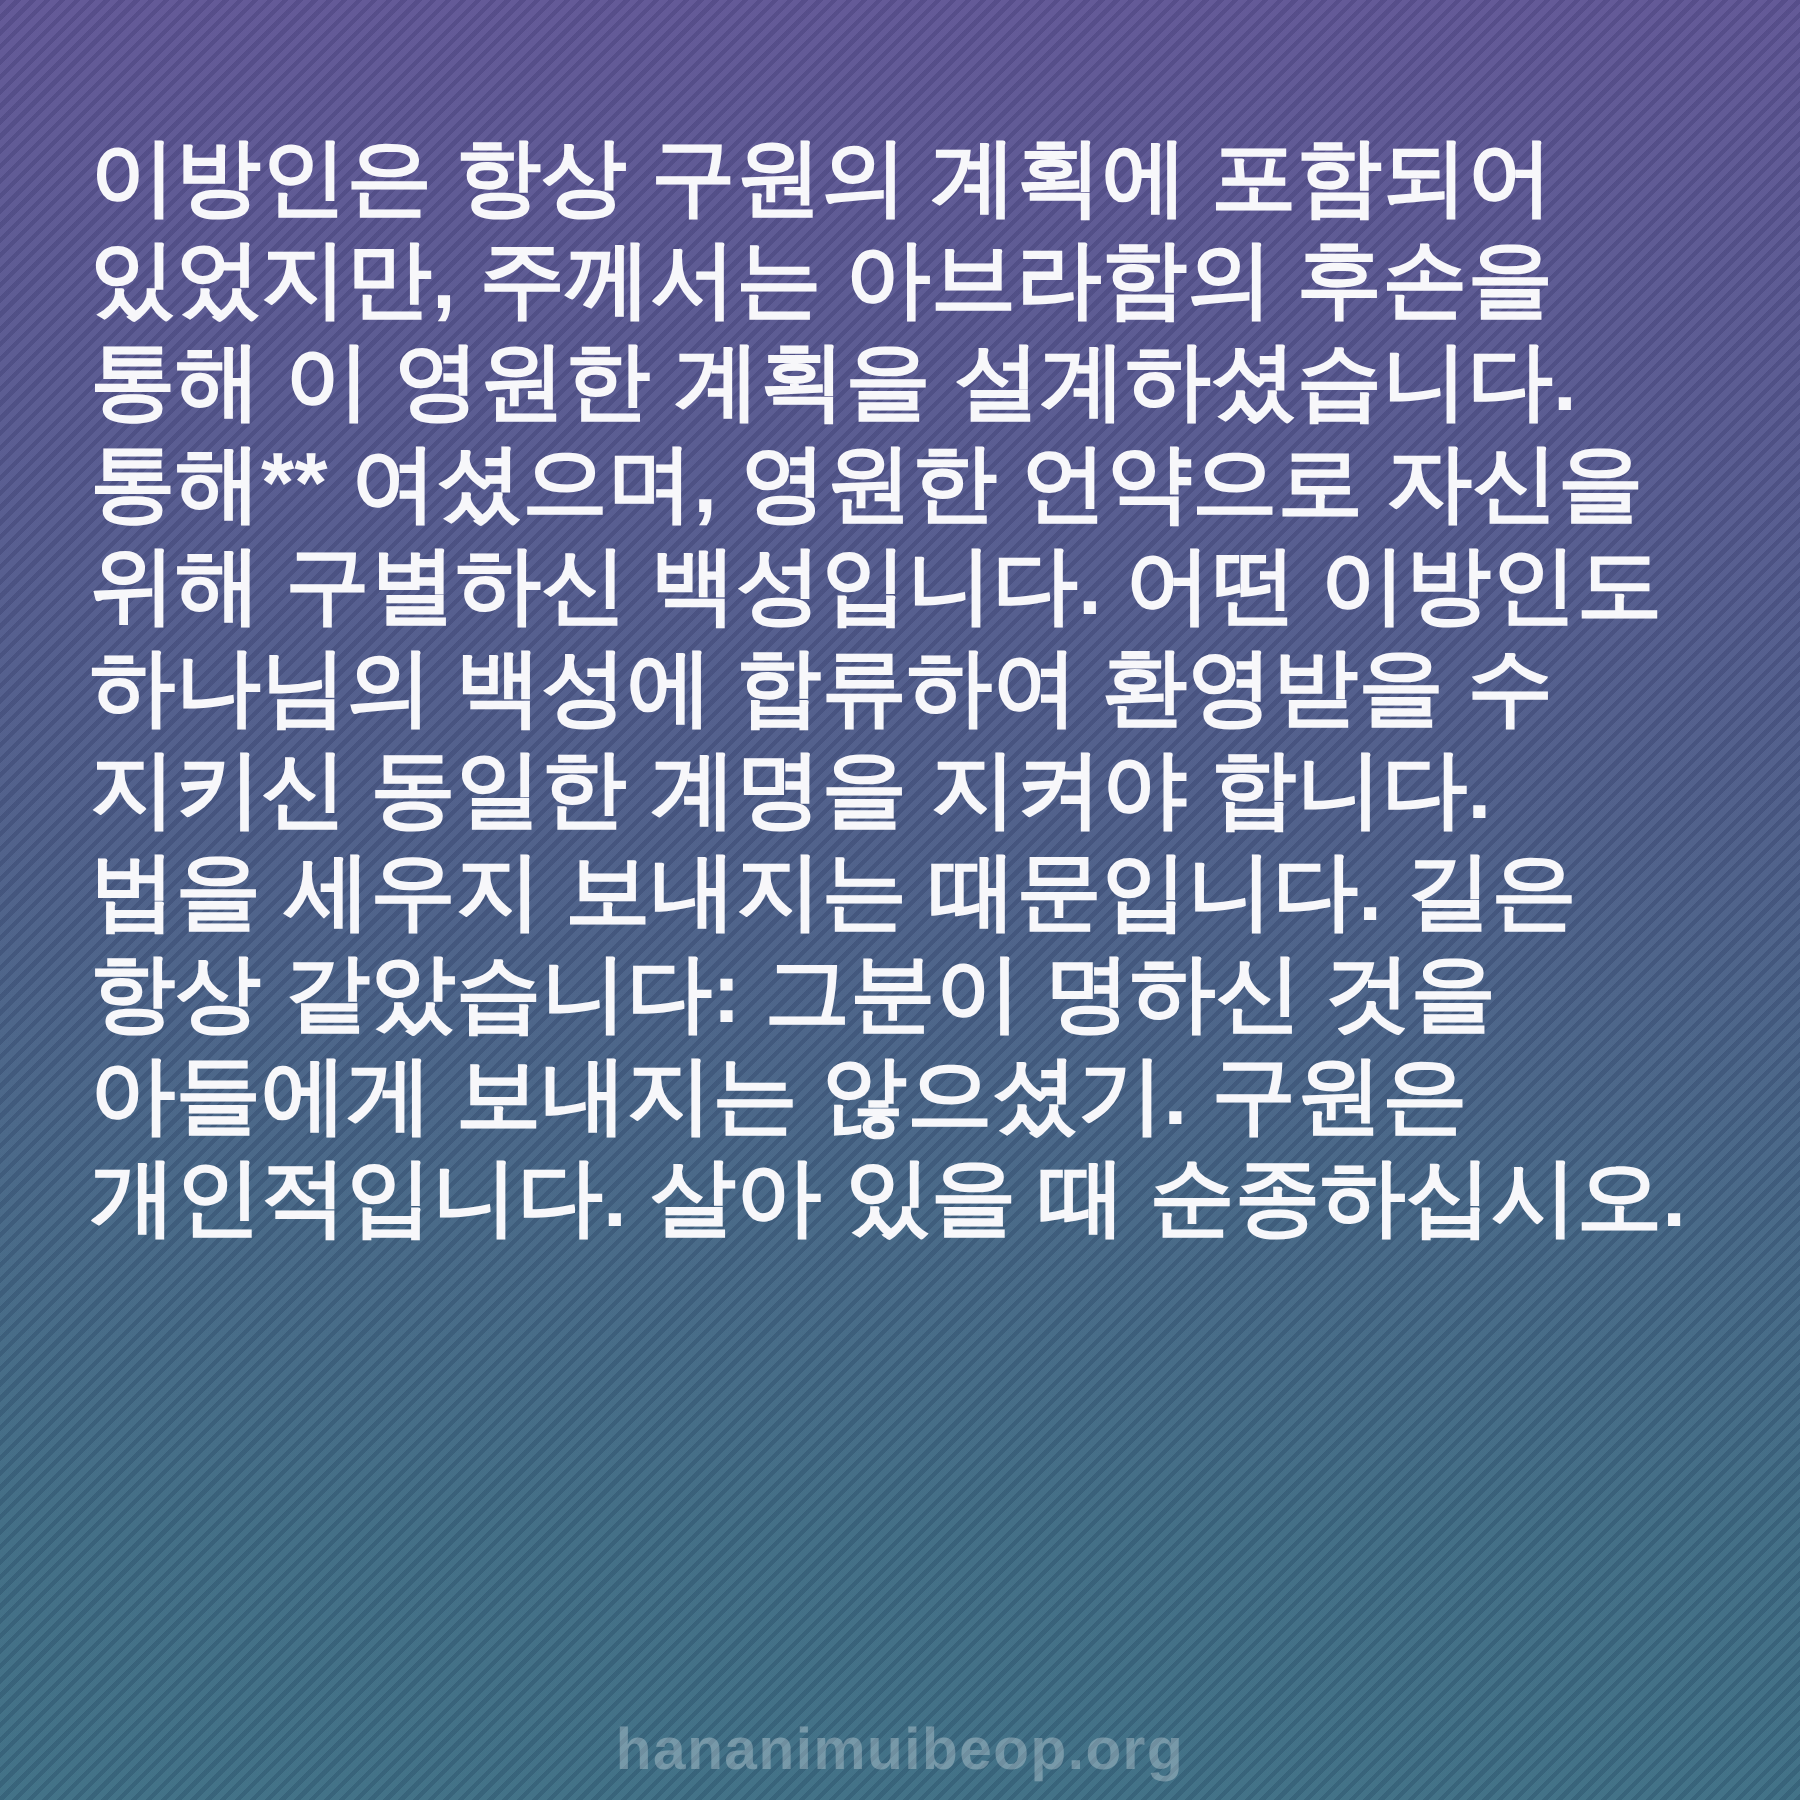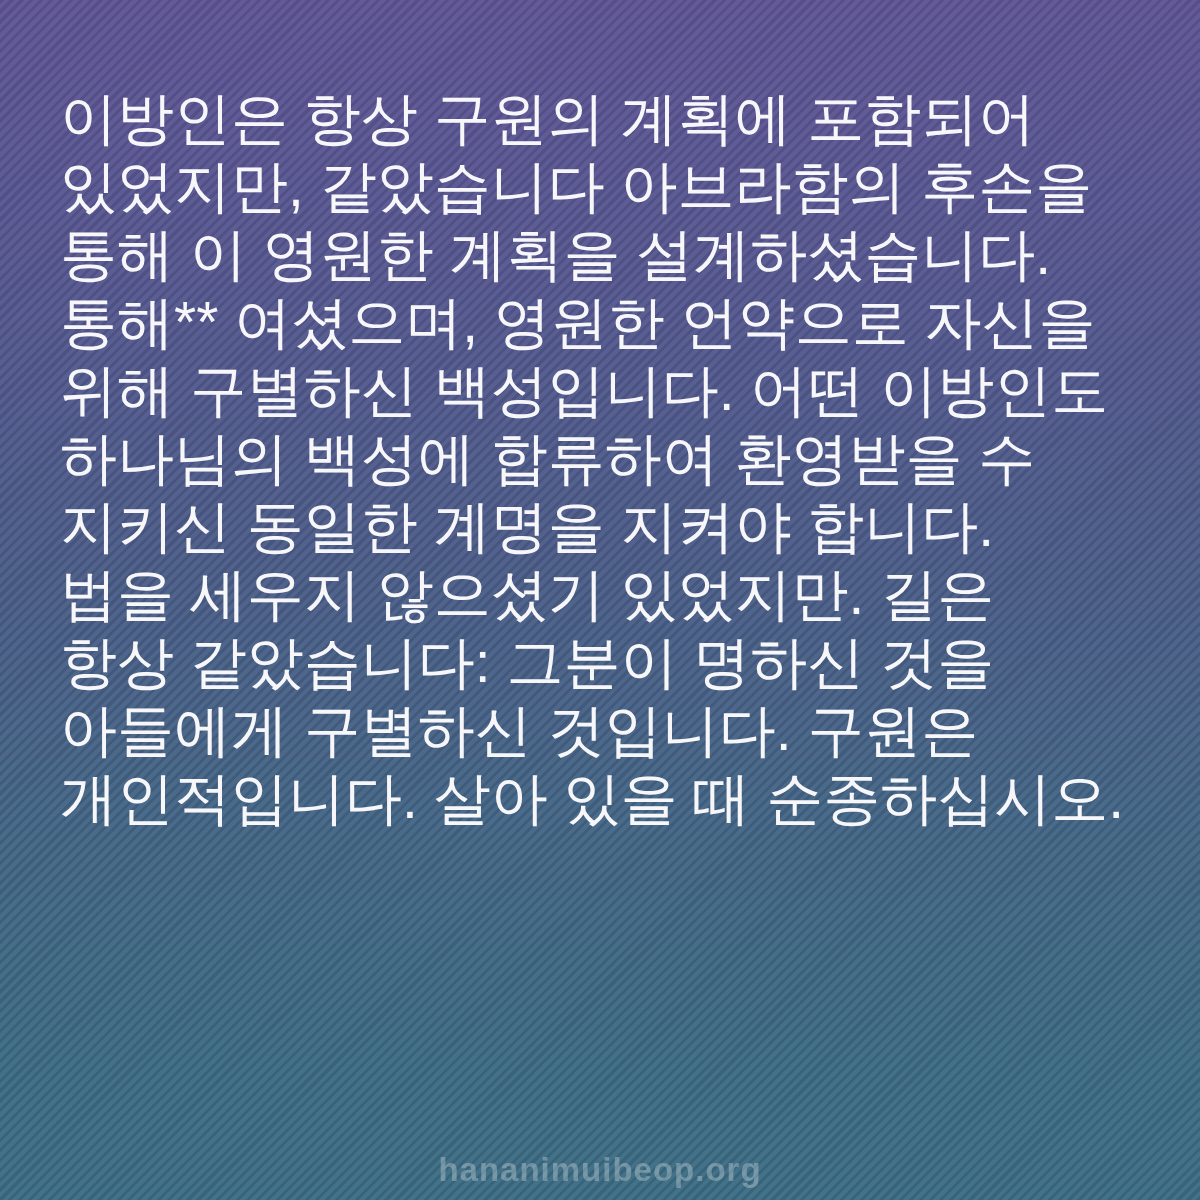--- a/index.html
+++ b/index.html
@@ -35,49 +35,49 @@
   .quote-card {
     position: absolute;
     top: 84px;
     left: 60px;
     right: 28px;
   }
 
   .quote-line {
     font-size: 57px;
     line-height: 68px;
-    font-weight: 400;
+    font-weight: 700;
     letter-spacing: 0px;
     color: #f7f7fa;
     white-space: nowrap;
   }
 
   .watermark {
     position: absolute;
     left: 0;
     right: 0;
     bottom: 14px;
     text-align: center;
-    font-size: 33px;
+    font-size: 39px;
     font-weight: 700;
     letter-spacing: 1px;
     color: rgba(255, 255, 255, 0.28);
     line-height: 1;
   }
 </style>
 </head>
 <body>
 
 <div class="quote-card">
   <div class="quote-line">이방인은 항상 구원의 계획에 포함되어</div>
-  <div class="quote-line">있었지만, 같았습니다 아브라함의 후손을</div>
+  <div class="quote-line">있었지만, 주께서는 아브라함의 후손을</div>
   <div class="quote-line">통해 이 영원한 계획을 설계하셨습니다.</div>
   <div class="quote-line">통해** 여셨으며, 영원한 언약으로 자신을</div>
   <div class="quote-line">위해 구별하신 백성입니다. 어떤 이방인도</div>
   <div class="quote-line">하나님의 백성에 합류하여 환영받을 수</div>
   <div class="quote-line">지키신 동일한 계명을 지켜야 합니다.</div>
-  <div class="quote-line">법을 세우지 않으셨기 있었지만. 길은</div>
+  <div class="quote-line">법을 세우지 보내지는 때문입니다. 길은</div>
   <div class="quote-line">항상 같았습니다: 그분이 명하신 것을</div>
-  <div class="quote-line">아들에게 구별하신 것입니다. 구원은</div>
+  <div class="quote-line">아들에게 보내지는 않으셨기. 구원은</div>
   <div class="quote-line">개인적입니다. 살아 있을 때 순종하십시오.</div>
 </div>
 
 <div class="watermark">hananimuibeop.org</div>
 
 </body></html>

